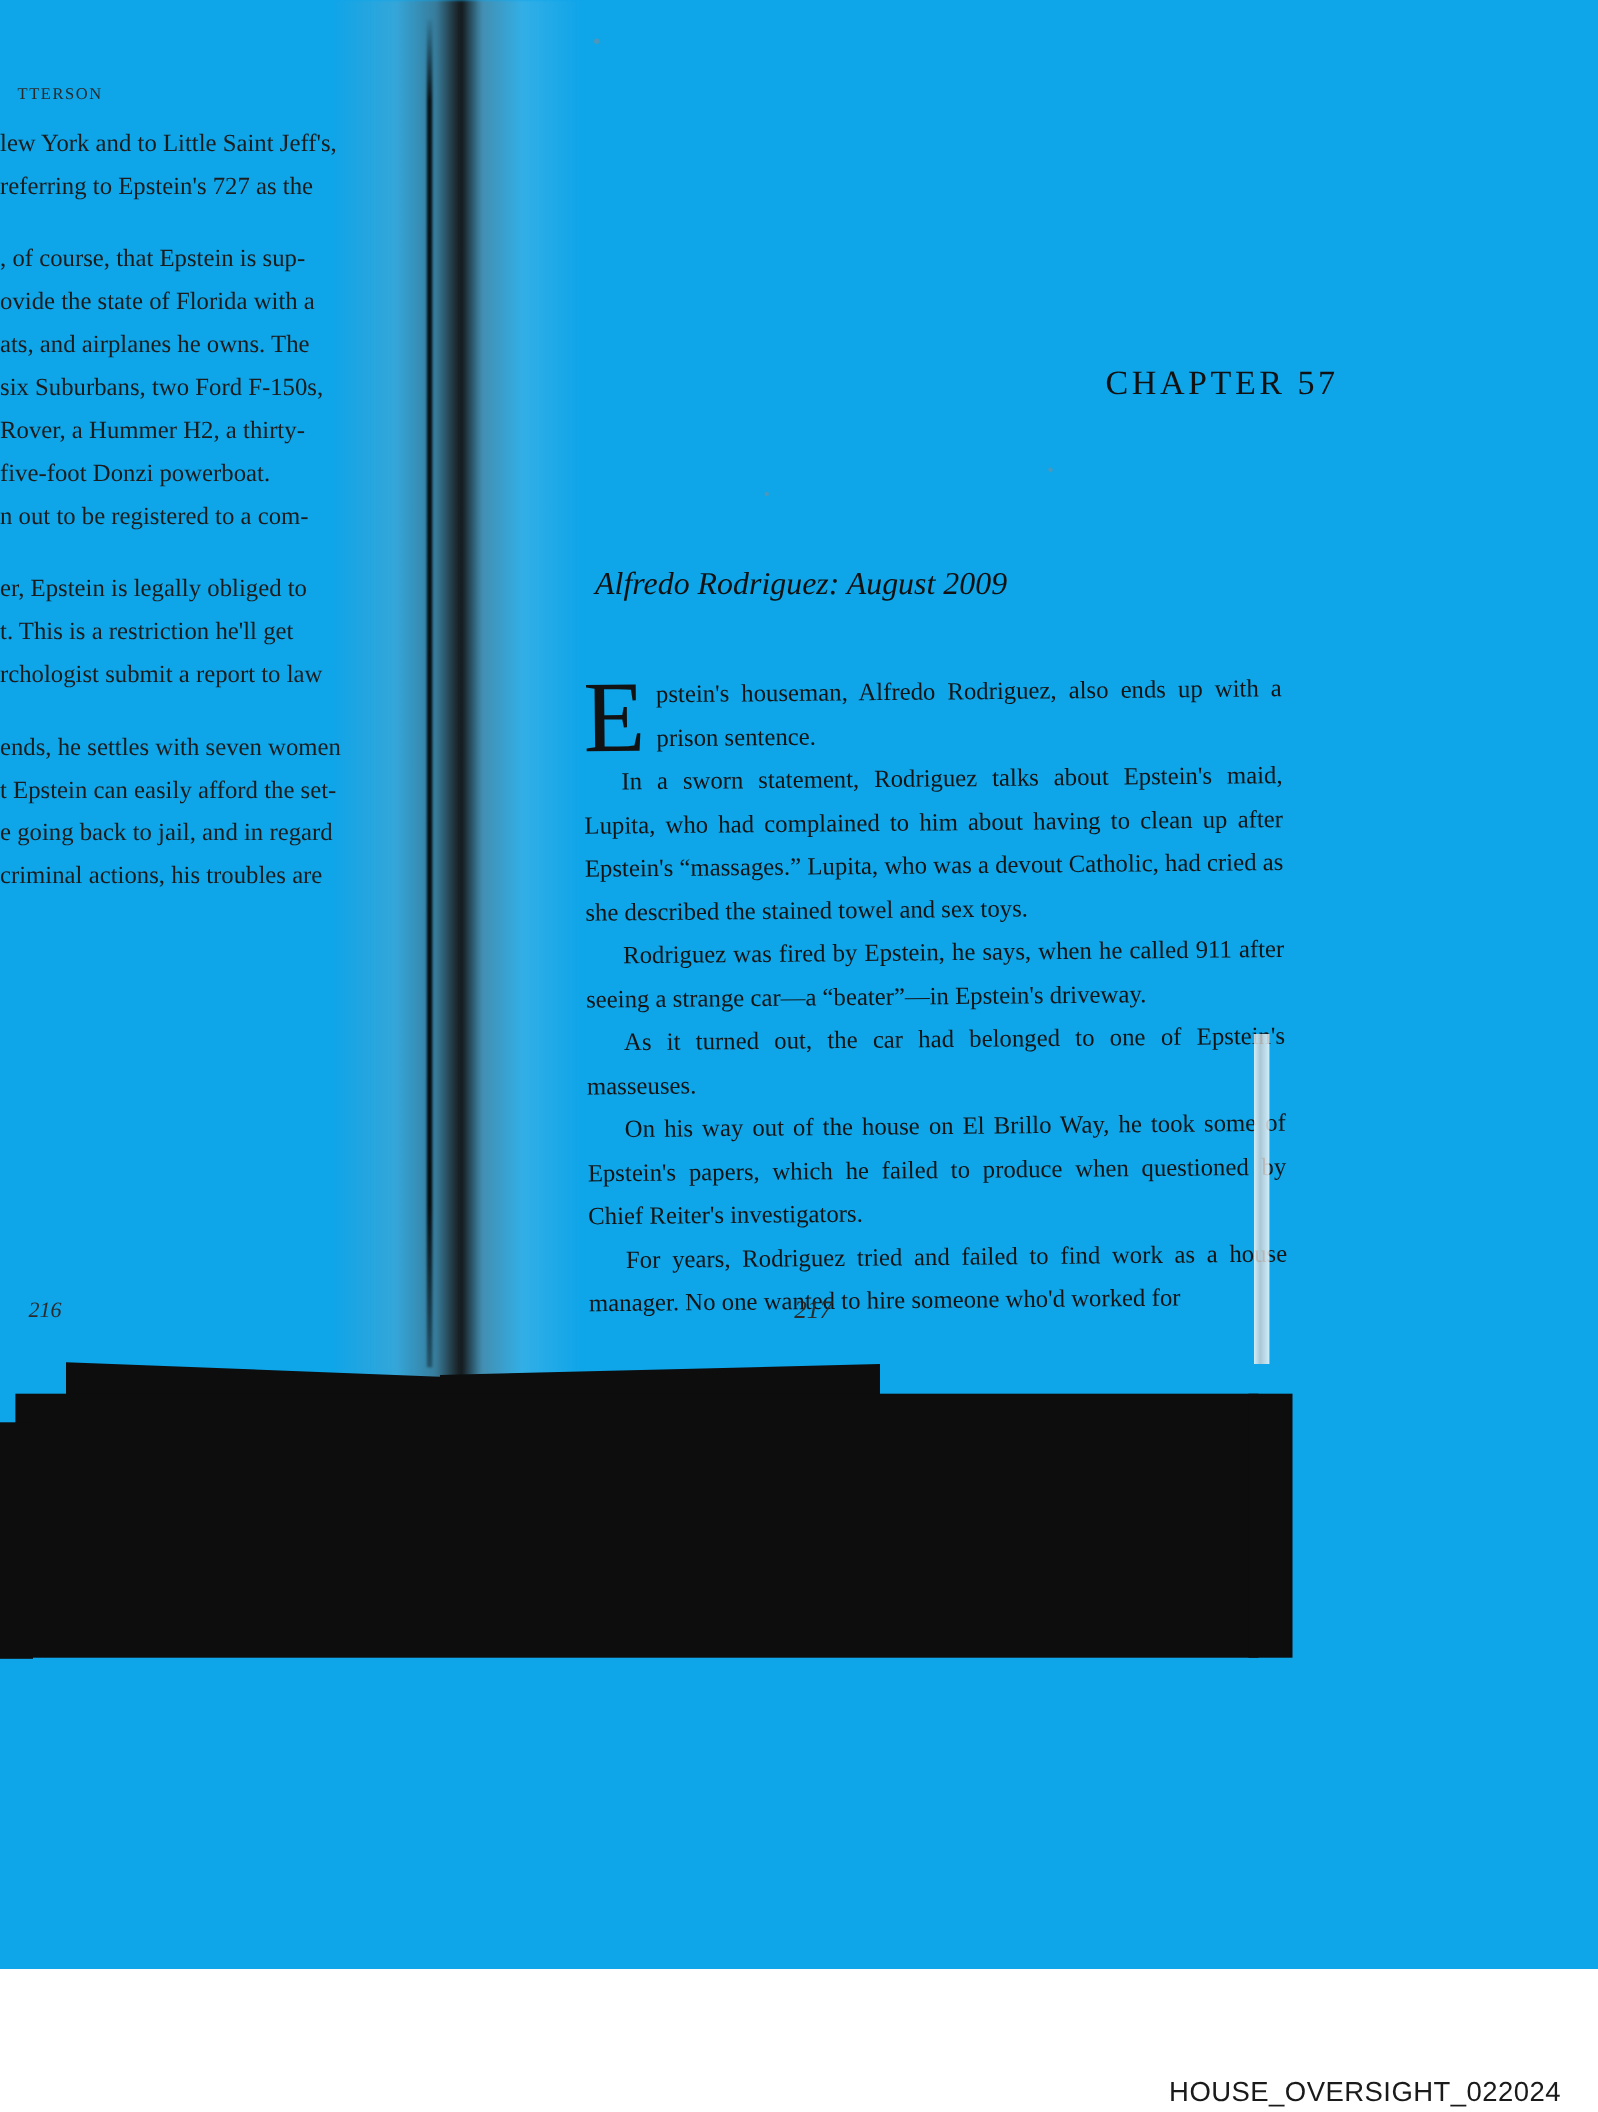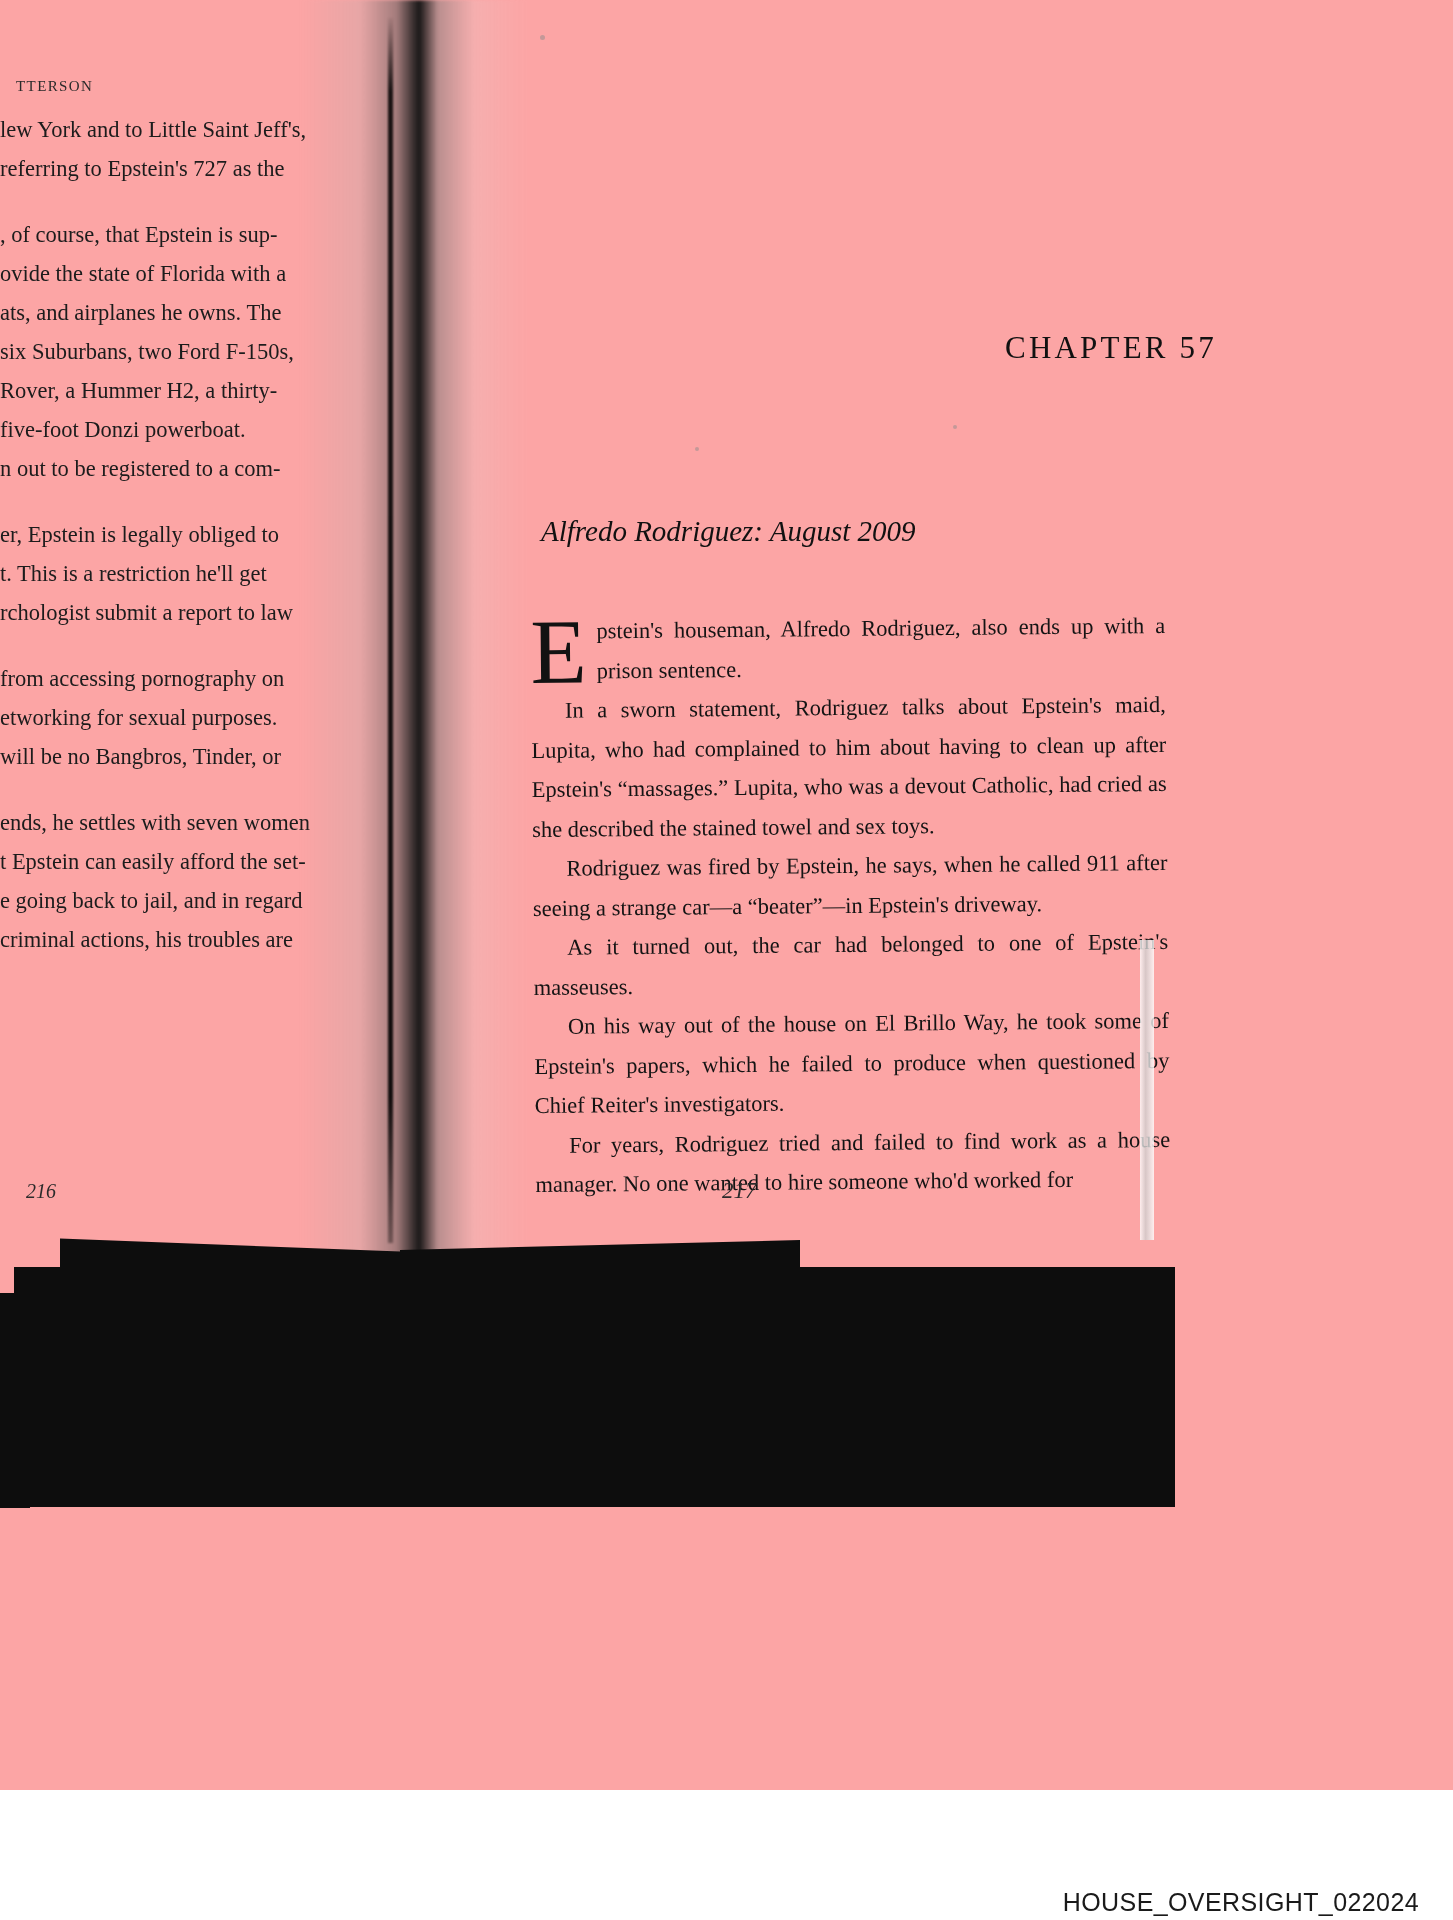--- a/index.html
+++ b/index.html
@@ -15,21 +15,21 @@
     color: #111;
     overflow: hidden;
   }
 
   
   #scan {
     position: absolute;
     left: 0; top: 0;
     width: 1453px;
     height: 1790px;
-    background: #fca5a5;
+    background: #0ea5e9;
     overflow: hidden;
   }
 
   
   #gutter {
     position: absolute;
     left: 300px;
     top: 0;
     width: 230px;
     height: 1300px;
@@ -238,25 +238,20 @@
         <span class="ln">Rover, a Hummer H2, a thirty-</span>
         <span class="ln">five-foot Donzi powerboat.</span>
         <span class="ln">n out to be registered to a com-</span>
       </p>
       <p class="lp">
         <span class="ln">er, Epstein is legally obliged to</span>
         <span class="ln">t. This is a restriction he'll get</span>
         <span class="ln">rchologist submit a report to law</span>
       </p>
       <p class="lp">
-        <span class="ln">from accessing pornography on</span>
-        <span class="ln">etworking for sexual purposes.</span>
-        <span class="ln">will be no Bangbros, Tinder, or</span>
-      </p>
-      <p class="lp">
         <span class="ln">ends, he settles with seven women</span>
         <span class="ln">t Epstein can easily afford the set-</span>
         <span class="ln">e going back to jail, and in regard</span>
         <span class="ln">criminal actions, his troubles are</span>
       </p>
     </div>
 
     <div id="left-folio">216</div>
   </div>
 

